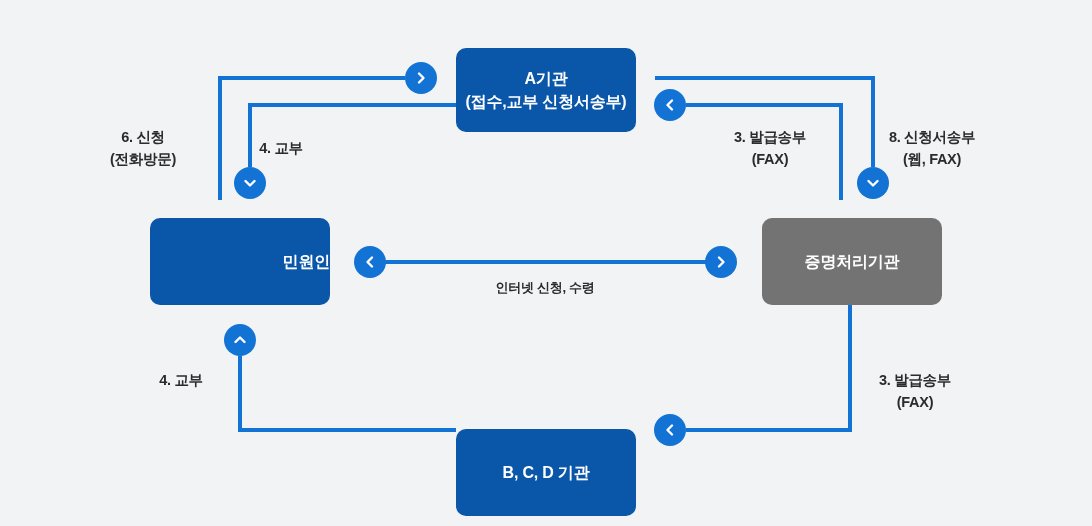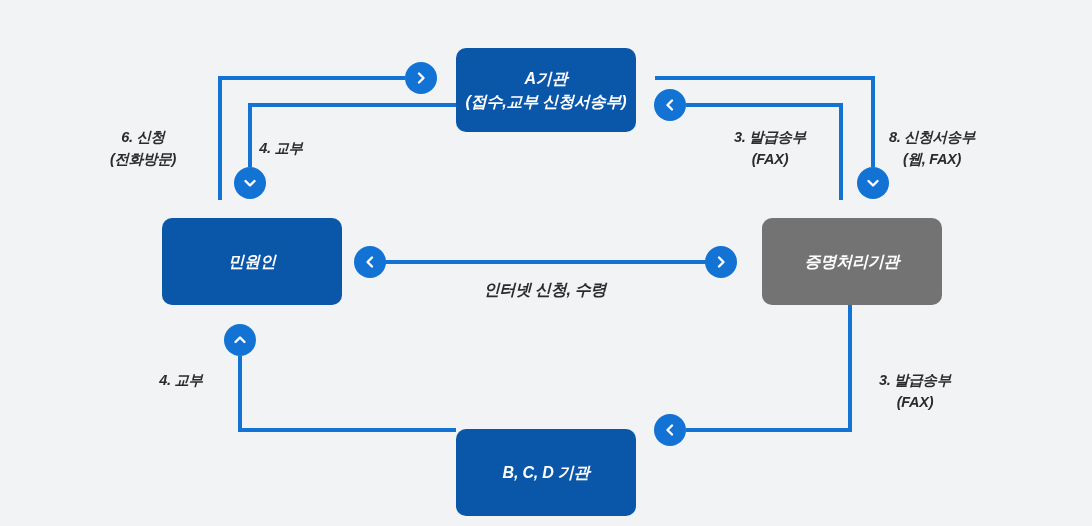--- a/index.html
+++ b/index.html
@@ -9,21 +9,20 @@
   }
   body {
     font-family: "Liberation Sans", "DejaVu Sans", sans-serif;
   }
   #diagram-root {
     position: relative;
     width: 996px;
     height: 526px;
     background: #f1f3f5;
     overflow: hidden;
-    font-style: italic;
   }
   #connector-layer {
     position: absolute;
     left: 0;
     top: 0;
     width: 1092px;
     height: 526px;
   }
   .node-box {
     position: absolute;
@@ -88,21 +87,21 @@
       <polyline points="850,305 850,430 686,430" stroke="#1273d4"></polyline>
       <polyline points="456,430 240,430 240,356" stroke="#1273d4"></polyline>
     </g>
   </svg>
 
   <div class="node-box" style="left: 456px; top: 48px; width: 180px; height: 84px; background: rgb(10, 86, 168);">
     <span class="node-line">A기관</span>
     <span class="node-line">(접수,교부 신청서송부)</span>
   </div>
 
-  <div class="node-box" style="left: 162px; top: 218px; width: 180px; height: 87px; background: rgb(10, 86, 168);">
+  <div class="node-box" style="left: 150px; top: 218px; width: 180px; height: 87px; background: rgb(10, 86, 168); align-items: flex-end;">
     <span class="node-line">민원인</span>
   </div>
 
   <div class="node-box" style="left: 762px; top: 218px; width: 180px; height: 87px; background: #737373; justify-content: center;">
     <span class="node-line">증명처리기관</span>
   </div>
 
   <div class="node-box" style="left: 456px; top: 387px; width: 180px; height: 87px; background: rgb(10, 86, 168); margin-top: 42px;">
     <span class="node-line">B, C, D 기관</span>
   </div>
@@ -119,21 +118,21 @@
   <div class="edge-label" style="left: 770px; top: 127px; transform: translateX(-50%); color: rgb(43, 43, 43);">
     <span>3. 발급송부</span>
     <span class="sub">(FAX)</span>
   </div>
 
   <div class="edge-label" style="left: 932px; top: 127px; transform: translateX(-50%); color: rgb(43, 43, 43);">
     <span>8. 신청서송부</span>
     <span class="sub">(웹, FAX)</span>
   </div>
 
-  <div class="edge-label" style="left: 545px; top: 278px; transform: translateX(-50%); font-size: 16px; color: rgb(43, 43, 43);">
+  <div class="edge-label" style="left: 545px; top: 278px; transform: translateX(-50%); font-size: 13px; color: rgb(43, 43, 43);">
     <span>인터넷 신청, 수령</span>
   </div>
 
   <div class="edge-label" style="left: 181px; top: 370px; transform: translateX(-50%); color: rgb(43, 43, 43);">
     <span>4. 교부</span>
   </div>
 
   <div class="edge-label" style="left: 915px; top: 370px; transform: translateX(-50%); color: rgb(43, 43, 43);">
     <span>3. 발급송부</span>
     <span class="sub">(FAX)</span>

